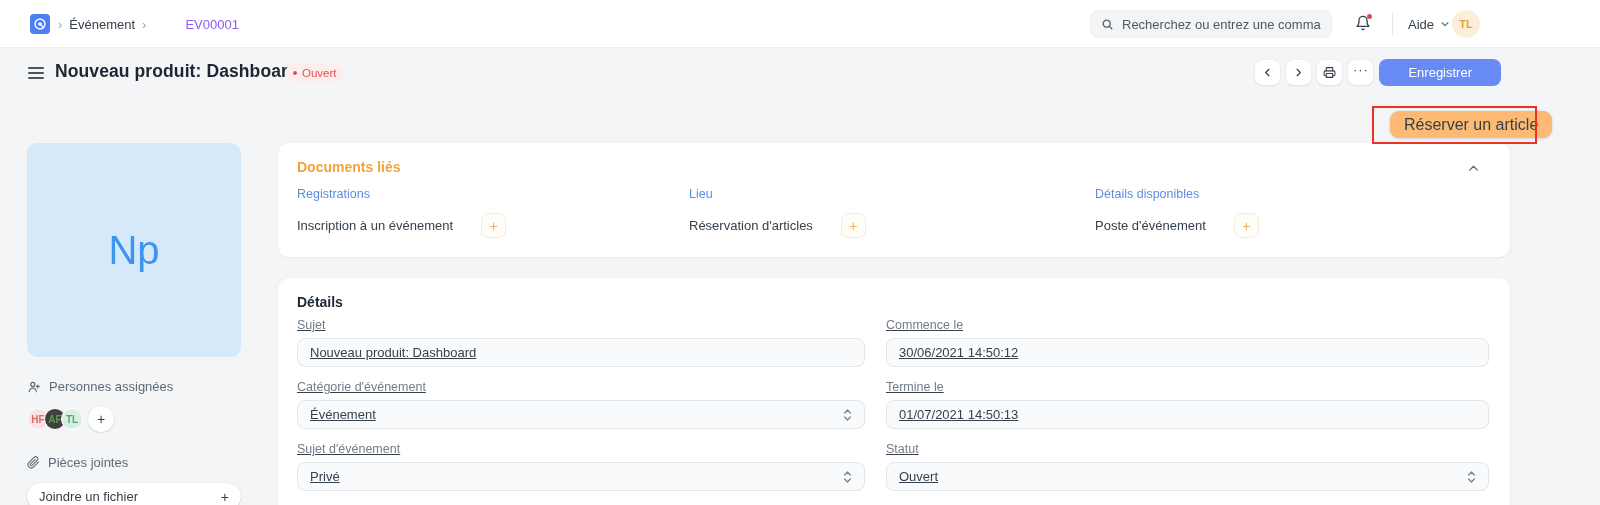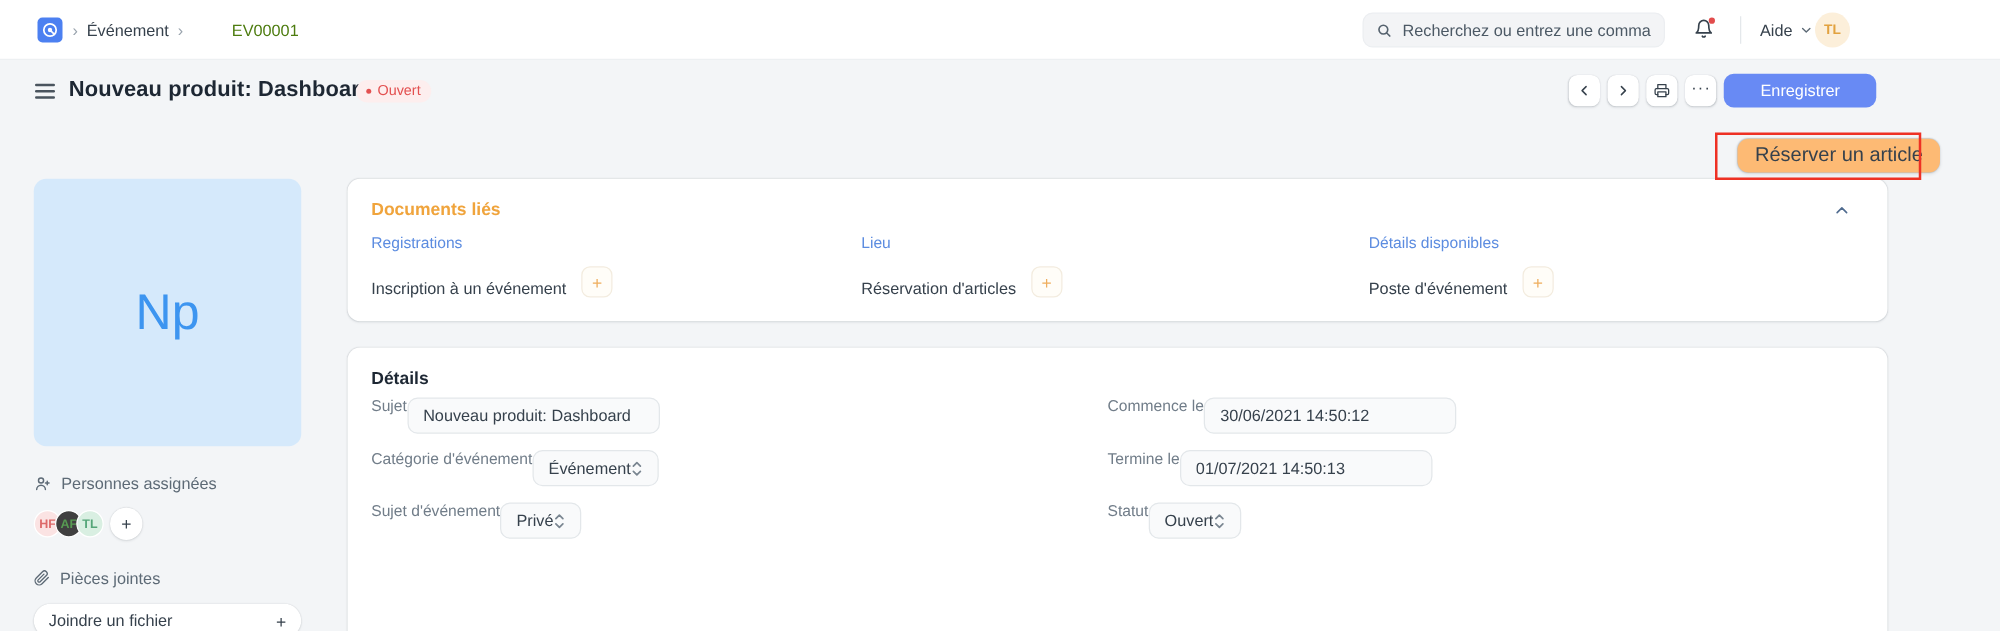--- a/index.html
+++ b/index.html
@@ -17,21 +17,21 @@
   .logo {
     position:absolute; left:30px; top:14px; width:20px; height:20px;
     background:#4c80f1; border-radius:4px; display:flex; align-items:center; justify-content:center;
   }
   .breadcrumb {
     position:absolute; left:58px; top:0; height:48px; display:flex; align-items:center;
     gap:7px; font-size:13px;
   }
   .crumb-sep { color:#9aa4ae; font-size:13px; }
   .crumb-main { color:#36414c; }
-  .crumb-sub  { color:#4d7c0f;padding-left:32px; }
+  .crumb-sub  { color:#8b5cf6;padding-left:32px; }
   .searchbox {
     position:absolute; left:1090px; top:10px; width:242px; height:28px;
     background:#f3f4f6; border:1px solid #eceef1; border-radius:8px;
     display:flex; align-items:center; padding:0 10px; gap:8px;
   }
   .searchbox input {
     border:none; background:transparent; outline:none; width:100%;
     font-family:"Liberation Sans",sans-serif; font-size:13px; color:#4c5965;
   }
   .searchbox input::placeholder { color:#4c5965; opacity:1; }
@@ -117,33 +117,33 @@
   }
   .card-linked { top:143px; height:114px; }
   .card-details { top:278px; height:262px; }
   .card-title { position:absolute; left:19px; top:16px; font-size:14px; font-weight:bold; }
   .linked-title { color:#f0a43c; }
   .details-title { color:#1d2733; }
   .collapse-btn { position:absolute; right:28px; top:17px; background:none; border:none; cursor:pointer; padding:2px; }
   .link-group { position:absolute; top:44px; }
   .lg-0 { left:19px; } .lg-1 { left:411px; } .lg-2 { left:817px; }
   .link-heading { font-size:12.5px; color:#5c8ce0; cursor:pointer; }
-  .link-item-row { margin-top:12px; display:flex; align-items:flex-end; gap:12px; }
+  .link-item-row { margin-top:12px; display:flex; align-items:center; gap:28px; }
   .link-item-label { font-size:13px; color:#36414c; }
   .plus-btn {
     width:25px; height:25px; background:#fffdf8; border:1px solid #f3ecdf; border-radius:7px;
     color:#efae5e; font-size:14px; cursor:pointer; display:flex; align-items:center; justify-content:center;
     font-family:"Liberation Sans",sans-serif;
   }
   
   .form-grid {
     position:absolute; left:19px; top:40px; width:1192px;
     display:grid; grid-template-columns:568px 603px; column-gap:21px; row-gap:13px;
   }
-  .field { display:flex; flex-direction:row; }
+  .field { display:flex; flex-direction:column;text-decoration:underline; }
   .field-label { font-size:12.5px; color:#717d89; margin-bottom:6px; }
   .control {
     height:29px; background:#f9fafb; border:1px solid #e3e7ea; border-radius:8px;
     display:flex; align-items:center; padding:0 12px; font-size:13px; color:#36414c;
   }
   .control input {
     border:none; background:transparent; outline:none; width:100%;
     font-family:"Liberation Sans",sans-serif; font-size:13px; color:#36414c;
   }
   .control.select { justify-content:space-between; cursor:pointer; }

